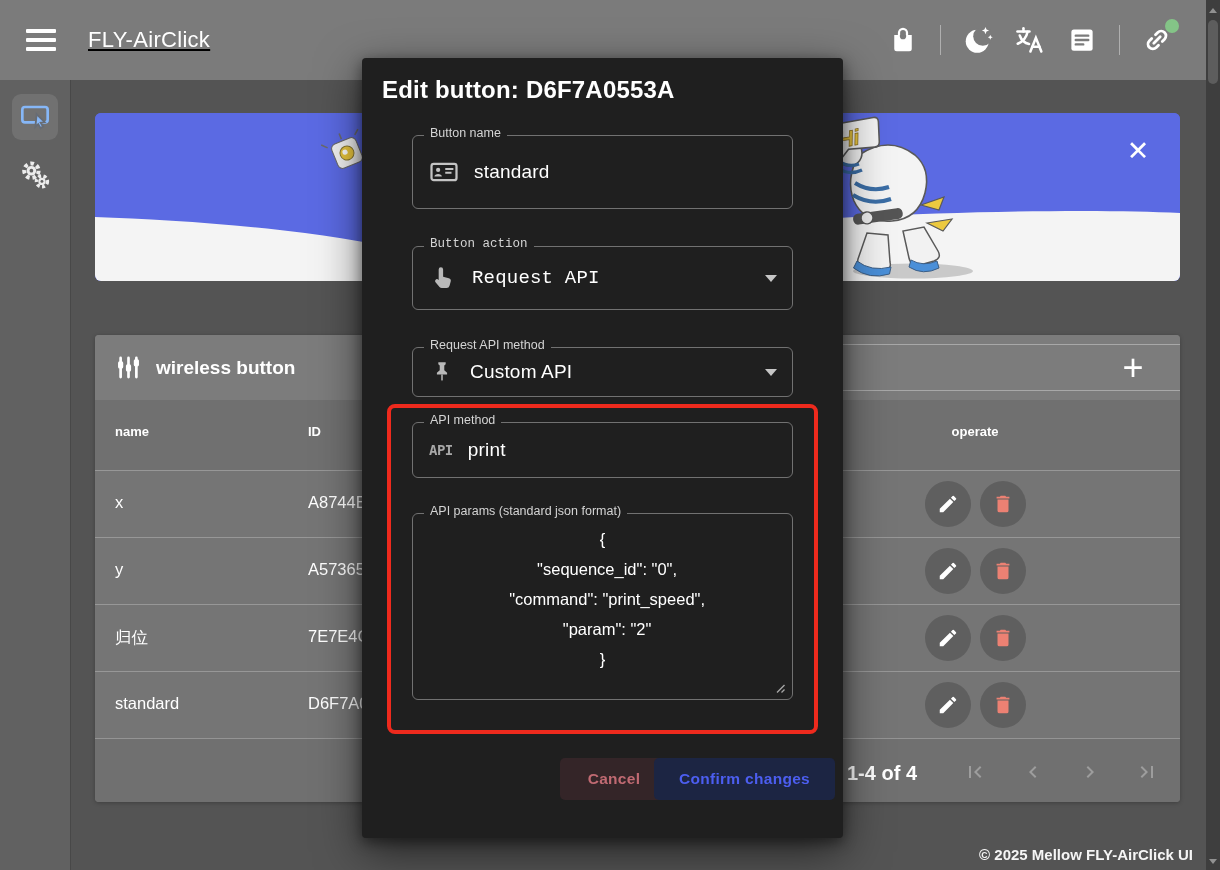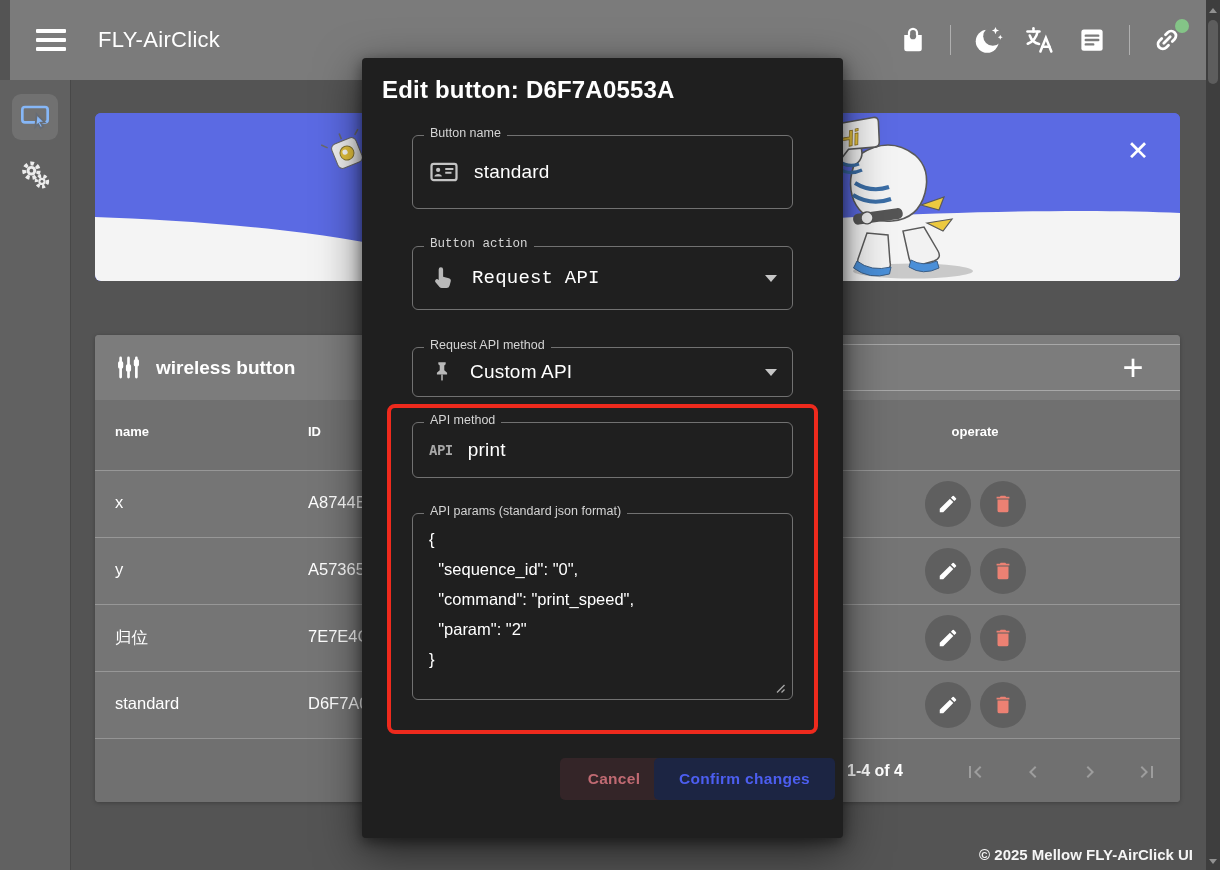--- a/index.html
+++ b/index.html
@@ -2,21 +2,21 @@
 <html><head>
 <meta charset="utf-8">
 <style>
   html,body{margin:0;padding:0;background:#2b2b2b;}
   #app{position:relative;width:1220px;height:870px;overflow:hidden;
        font-family:"Liberation Sans",sans-serif;background:#545454;}
   .abs{position:absolute;}
   svg{display:block;}
 
   
-  .appbar{left:10px;top:0;width:1206px;height:80px;background:#7b7b7b;display:flex;align-items:center;}
+  .appbar{left:0;top:0;width:1206px;height:80px;background:#7b7b7b;display:flex;align-items:center;text-decoration:underline;}
   .hamburger{margin-left:26px;width:40px;height:34px;display:flex;flex-direction:column;justify-content:center;gap:5px;cursor:pointer;}
   .hamburger i{display:block;width:30px;height:4px;background:#fff;border-radius:1px;}
   .app-title{margin-left:22px;font-size:22px;font-weight:500;color:#fff;letter-spacing:.3px;}
   .bar-spacer{flex:1;}
   .bar-icons{display:flex;align-items:center;gap:10px;margin-right:28px;}
   .bar-btn{width:42px;height:42px;display:flex;align-items:center;justify-content:center;position:relative;cursor:pointer;}
   .bar-div{width:1px;height:30px;background:rgba(255,255,255,.4);margin:0 6px;}
   .green-dot{position:absolute;right:-1px;top:0;width:14px;height:14px;border-radius:50%;background:#84c487;}
 
   
@@ -42,35 +42,35 @@
   .colhead{position:relative;height:70px;background:#707070;color:#fff;font-size:13px;font-weight:700;}
   .c-name{position:absolute;left:20px;top:24px;}
   .c-id{position:absolute;left:213px;top:24px;}
   .c-op{position:absolute;left:780px;width:200px;top:24px;text-align:center;}
   .trow{position:relative;height:66px;background:#757575;border-top:1px solid rgba(255,255,255,.25);color:#fff;font-size:16.5px;}
   .cell-name{position:absolute;left:20px;top:22px;}
   .cell-id{position:absolute;left:213px;top:22px;}
   .cell-op{position:absolute;left:780px;width:200px;top:10px;display:flex;justify-content:center;gap:9px;}
   .cbtn{width:46px;height:46px;border-radius:50%;background:#5f5f5f;display:flex;align-items:center;justify-content:center;cursor:pointer;}
   .pager{position:relative;height:67px;background:#707070;border-top:1px solid rgba(255,255,255,.25);}
-  .pager-label{position:absolute;left:752px;top:23px;color:#fff;font-size:16px;font-weight:700;}
+  .pager-label{position:absolute;left:752px;top:23px;color:#fff;font-size:20px;font-weight:700;}
   .pbtn{position:absolute;top:13px;width:40px;height:40px;display:flex;align-items:center;justify-content:center;cursor:pointer;}
 
   
   .footer{right:27px;top:846px;color:#f5f5f5;font-size:15px;font-weight:700;}
   .scrollbar{left:1206px;top:0;width:14px;height:870px;background:#3e3e3e;}
   .sb-up{position:absolute;left:3px;top:8px;width:0;height:0;border-left:4px solid transparent;border-right:4px solid transparent;border-bottom:5px solid #919191;}
   .sb-down{position:absolute;left:3px;bottom:6px;width:0;height:0;border-left:4px solid transparent;border-right:4px solid transparent;border-top:5px solid #919191;}
   .sb-thumb{position:absolute;left:2px;top:20px;width:10px;height:64px;border-radius:5px;background:#5d5d5d;}
 
   
   .modal{left:362px;top:58px;width:481px;height:780px;background:#1f1f1f;border-radius:4px;
          box-shadow:0 14px 46px rgba(0,0,0,.55),0 4px 14px rgba(0,0,0,.45);}
   .m-title{position:absolute;left:20px;top:18px;color:#fff;font-size:24px;font-weight:700;letter-spacing:.2px;}
-  .fld{position:absolute;left:50px;width:381px;box-sizing:border-box;border:1px solid #717171;border-radius:6px;cursor:text;}
+  .fld{position:absolute;left:50px;width:381px;box-sizing:border-box;border:1px solid #717171;border-radius:6px;cursor:text;text-align:center;}
   .flabel{position:absolute;top:-10px;left:11px;background:#1f1f1f;padding:0 6px;font-size:12.5px;color:#d4d4d4;white-space:nowrap;}
   .frow{display:flex;align-items:center;height:100%;padding-left:16px;gap:15px;}
   .fval{color:#fff;font-size:19px;letter-spacing:.2px;}
   .caret{position:absolute;right:15px;top:50%;margin-top:-3px;width:0;height:0;
          border-left:6px solid transparent;border-right:6px solid transparent;border-top:7px solid #c6c6c6;}
   .f-bn{top:77px;height:74px;}
   .f-ba{top:188px;height:64px;cursor:pointer;font-family:Liberation Mono, monospace;}
   .f-rm{top:289px;height:50px;cursor:pointer;}
   .f-am{top:364px;height:56px;}
   .f-ap{top:455px;height:187px;}

